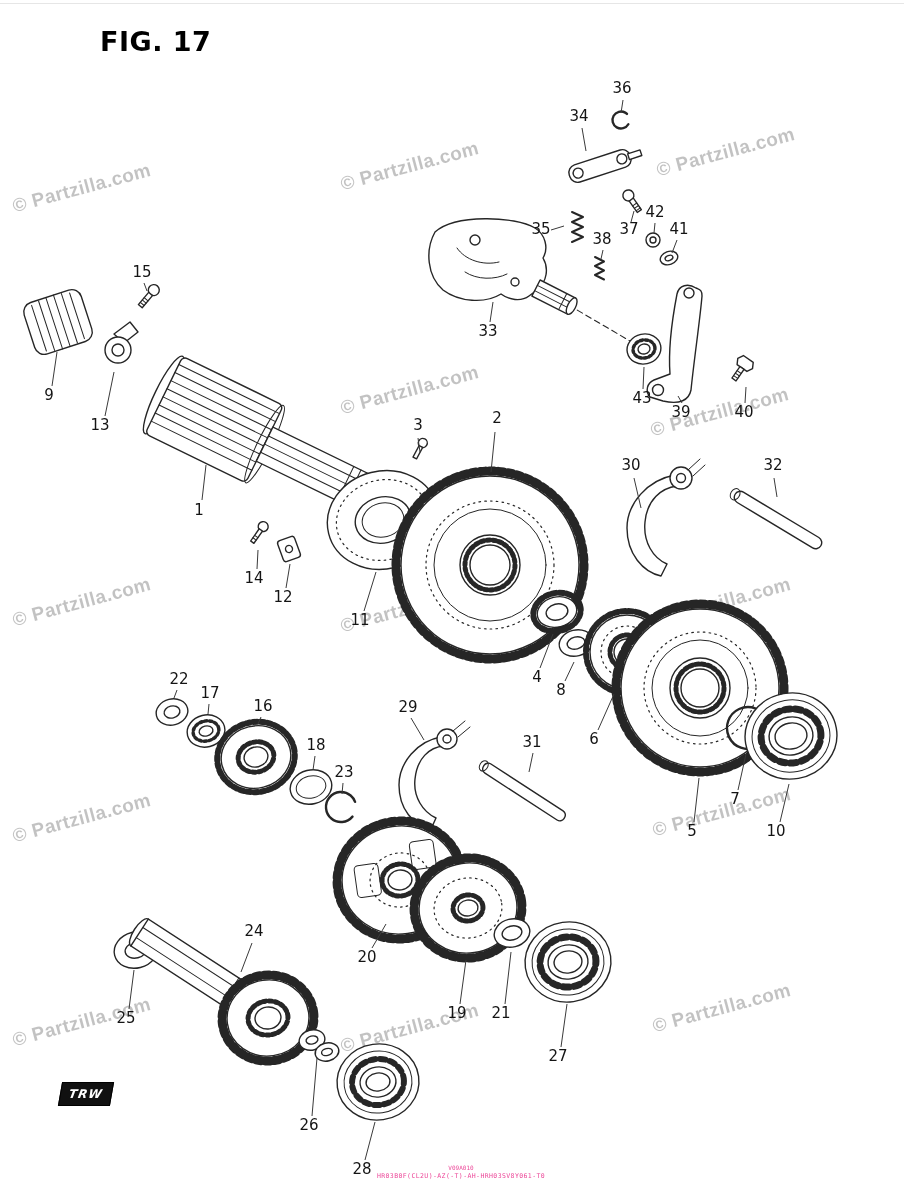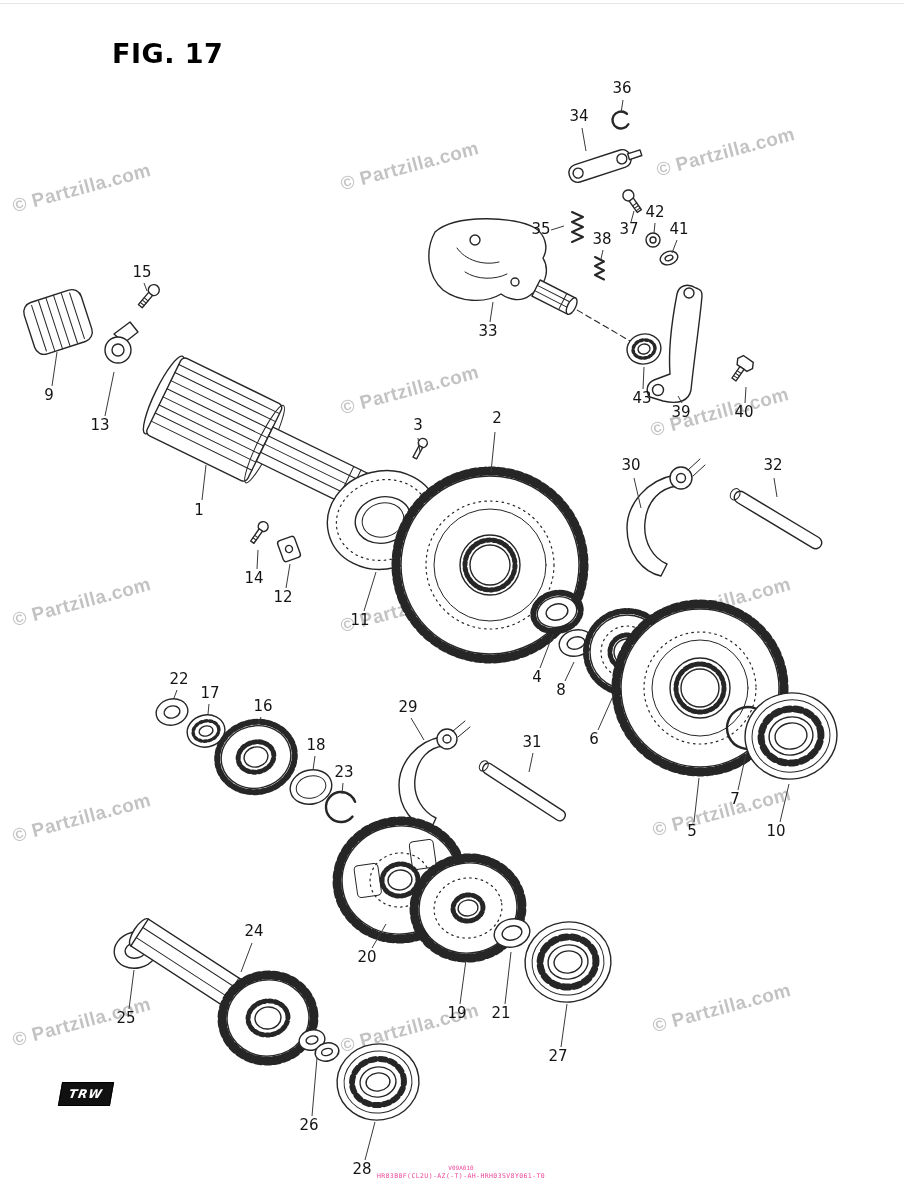--- a/index.html
+++ b/index.html
@@ -1,19 +1,19 @@
 <!DOCTYPE html>
 <html><head>
 <meta charset="utf-8">
 <style>
   html,body{margin:0;padding:0;background:#fff;}
   .page{position:relative;width:904px;height:1200px;background:#fff;overflow:hidden;
         font-family:"Liberation Sans",sans-serif;}
   .top-rule{position:absolute;top:3px;left:0;width:100%;border-top:1px solid #e6e6e6;}
-  .fig-title{position:absolute;left:100px;top:26px;margin:12px;font-size:27px;font-weight:bold;
+  .fig-title{position:absolute;left:100px;top:26px;margin:0;font-size:27px;font-weight:bold;
              letter-spacing:.5px;color:#000;font-family:"DejaVu Sans",sans-serif;}
   .wm{position:absolute;transform:rotate(-15deg);transform-origin:left top;font-size:19px;
       font-weight:600;letter-spacing:.4px;white-space:nowrap;color:rgba(0,0,0,0.24);
       font-family:"Liberation Sans",sans-serif;pointer-events:none;}
   svg.diagram{position:absolute;left:0;top:0;}
   .draw *{stroke:#262626;fill:none;stroke-width:1.4;stroke-linecap:round;stroke-linejoin:round;}
   .draw .w{fill:#fff;}
   .draw .teeth{stroke-width:9;stroke-dasharray:5 4.2;}
   .draw .teeth-s{stroke-width:6;stroke-dasharray:4 3.2;}
   .draw .spl{stroke-width:5;stroke-dasharray:3 3;}

